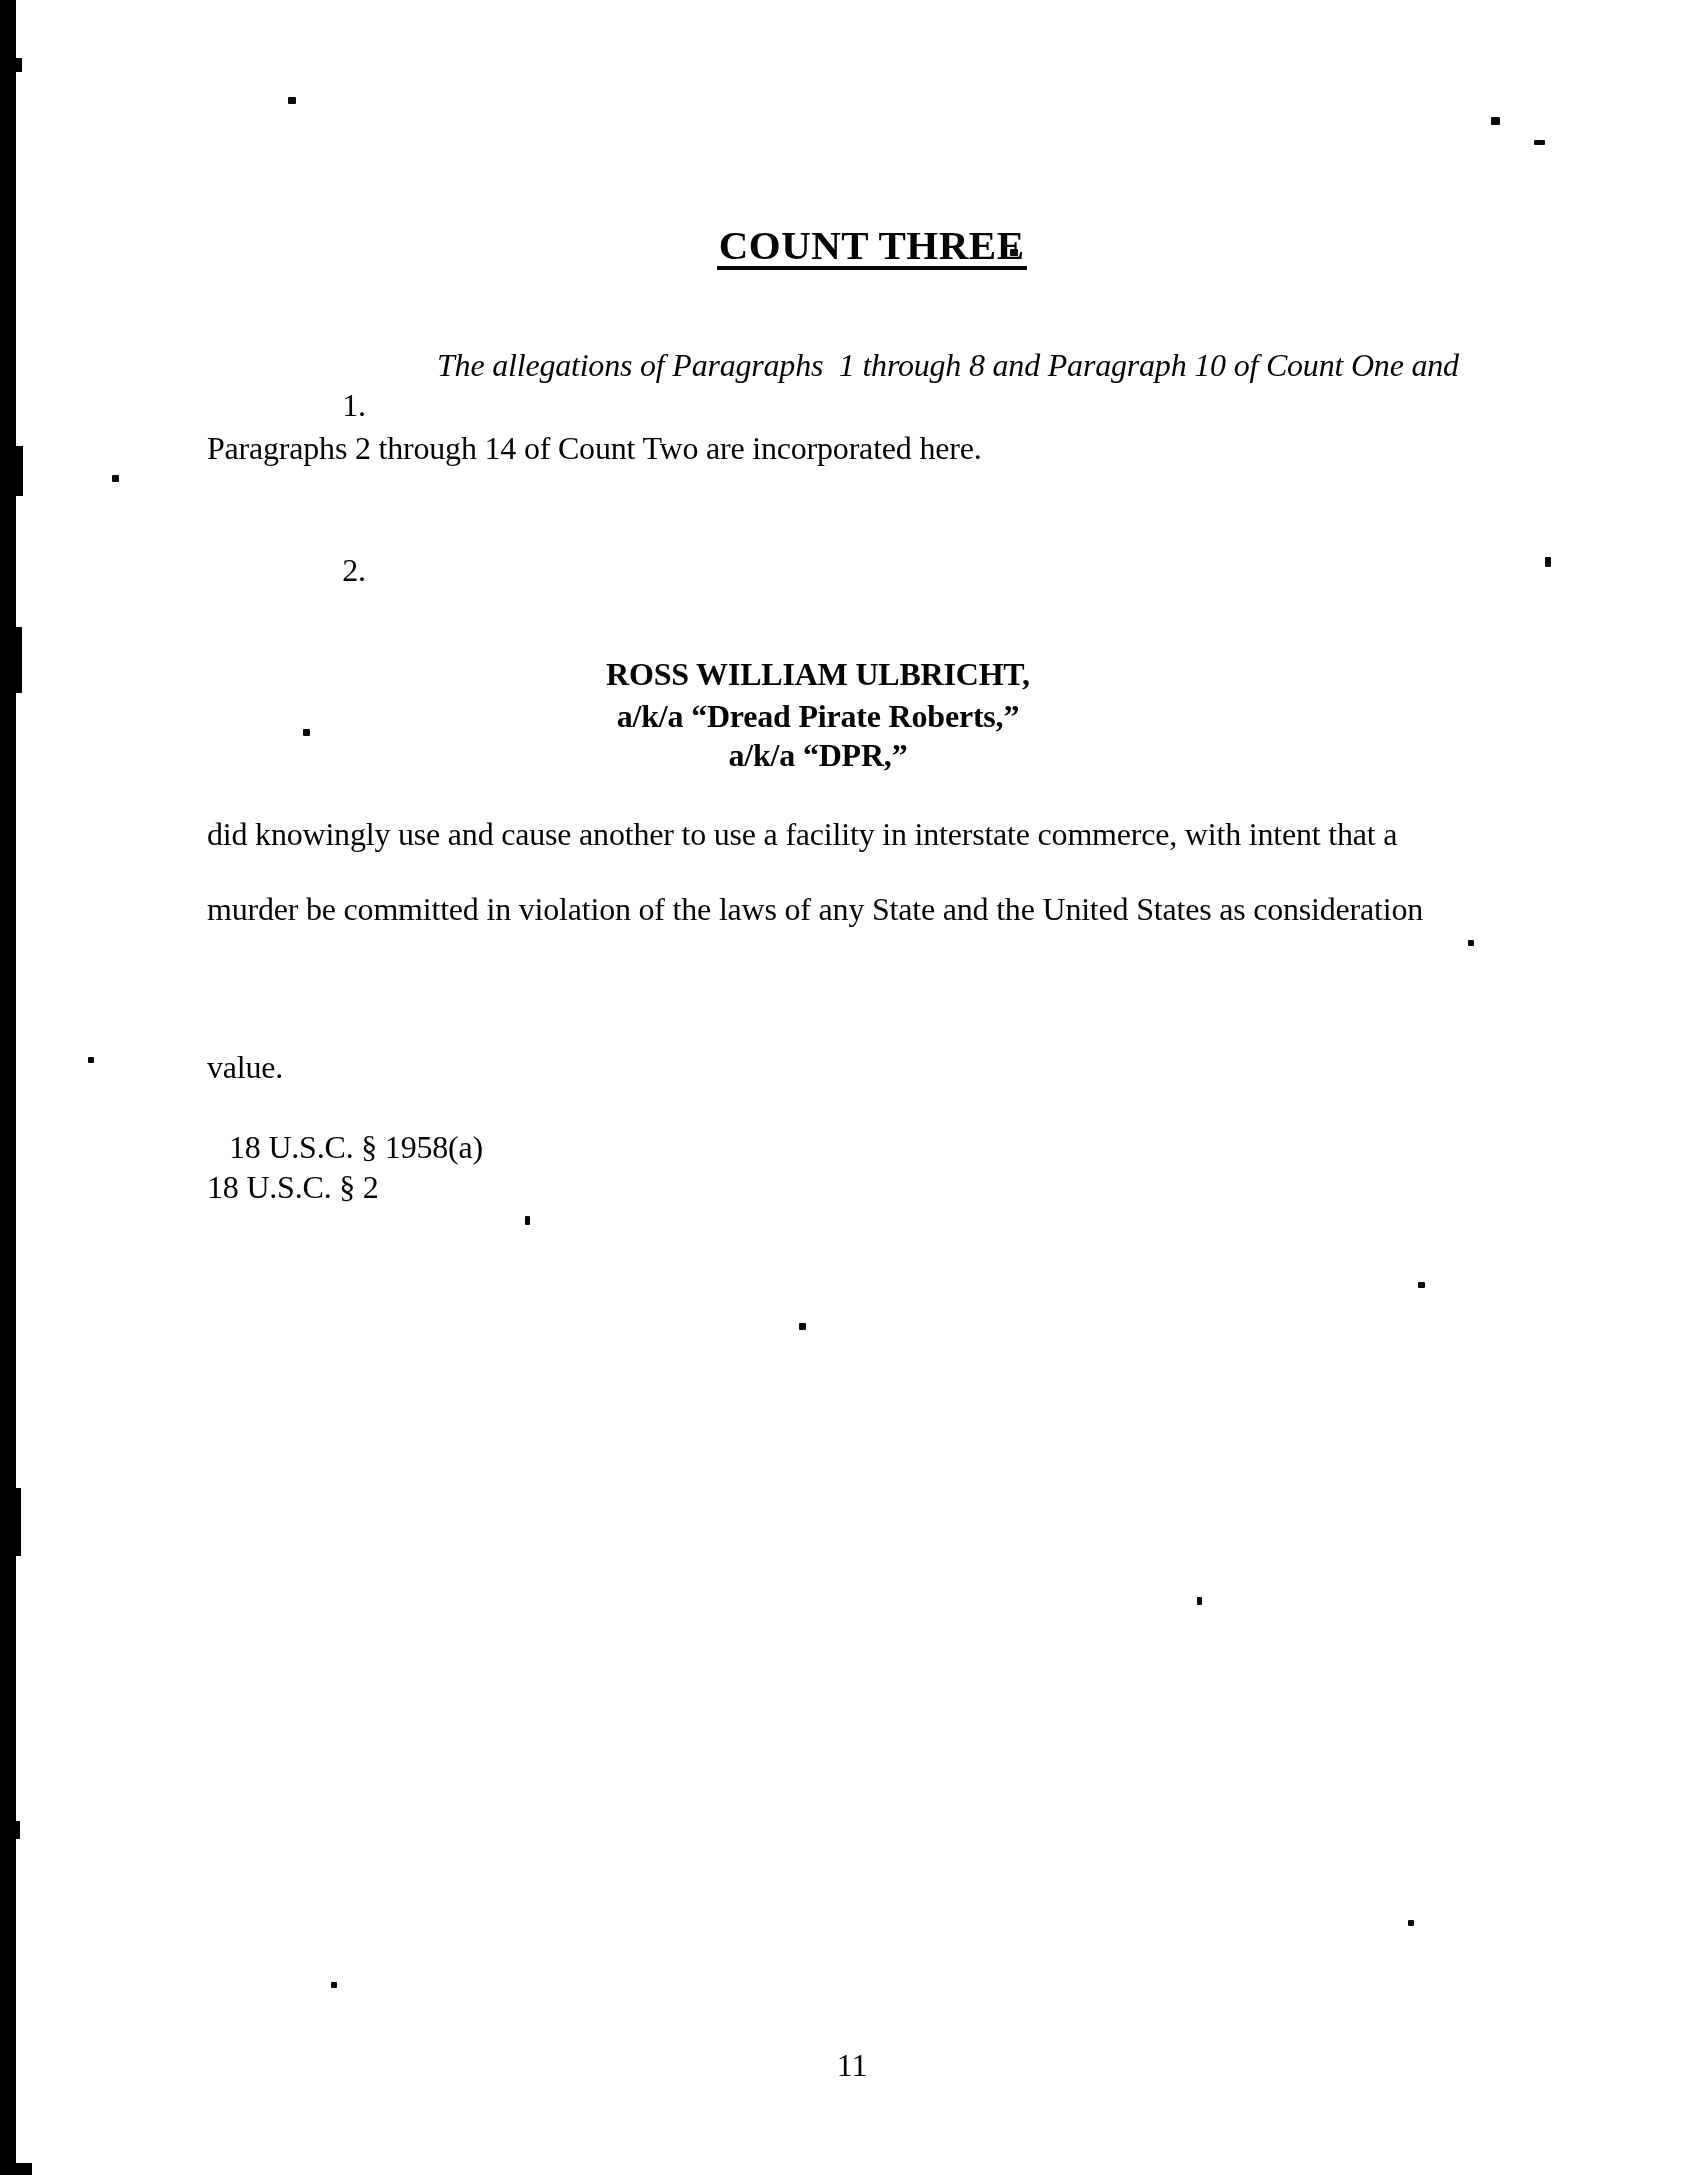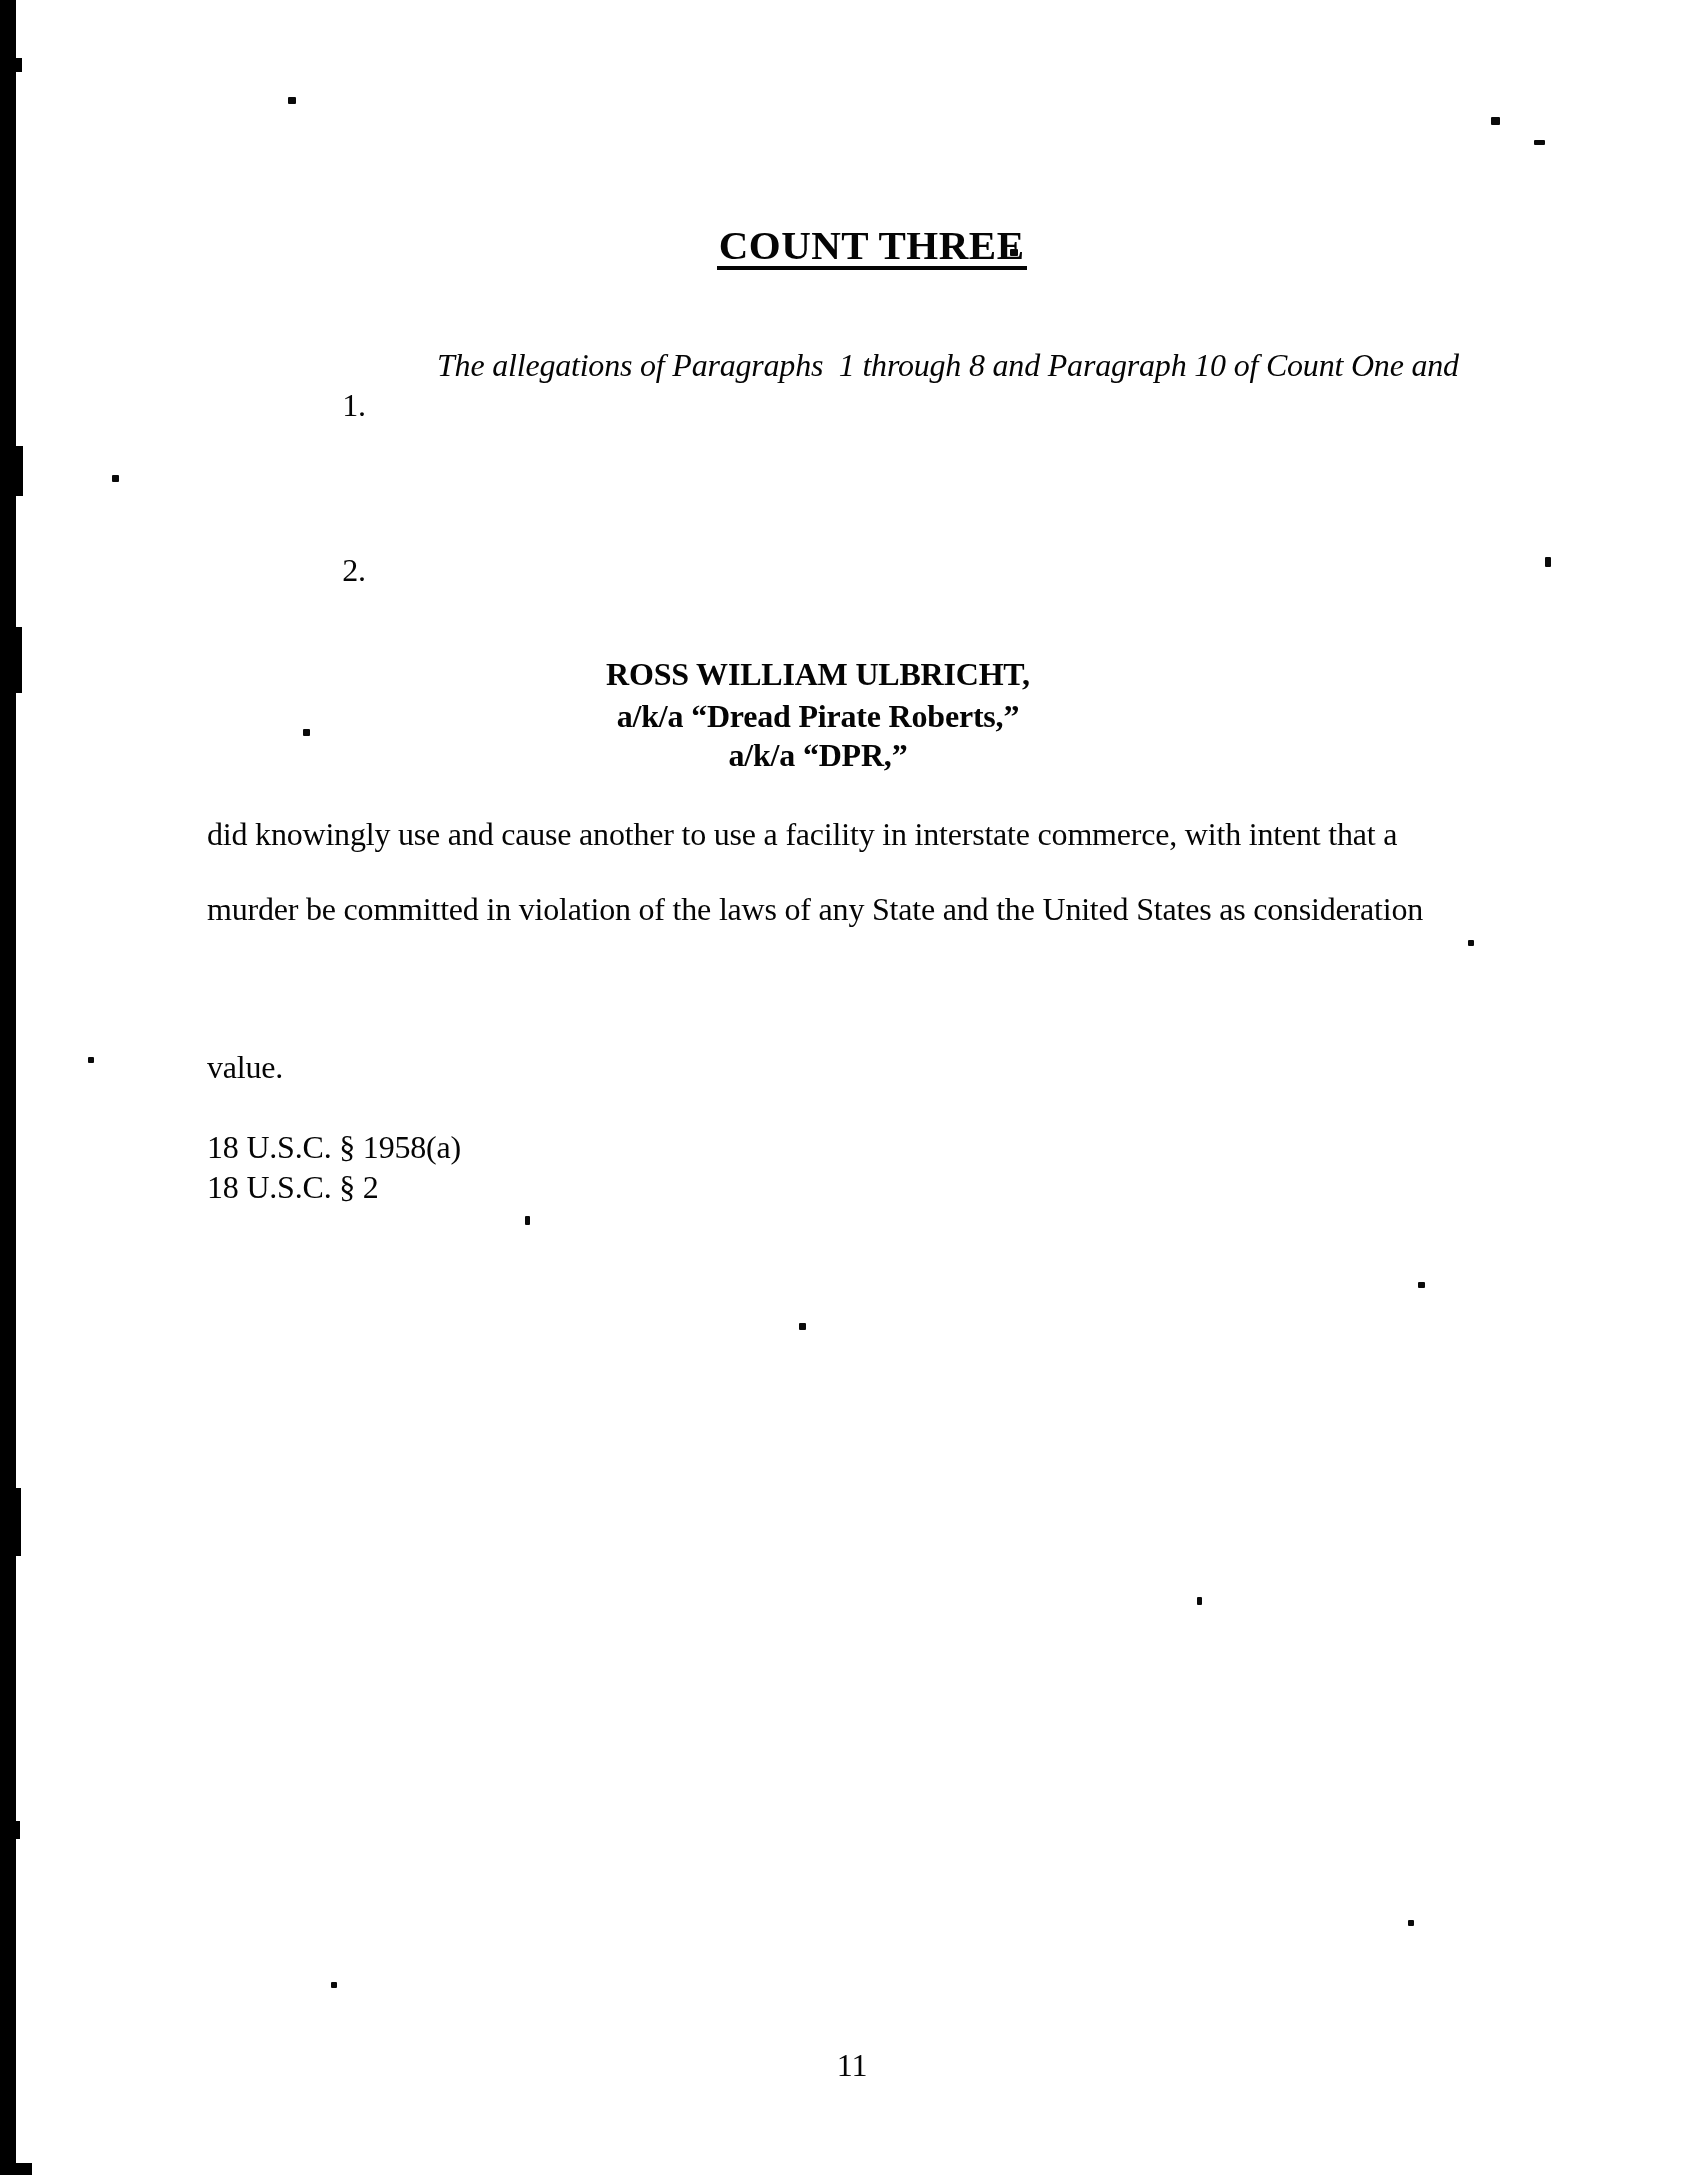--- a/index.html
+++ b/index.html
@@ -61,21 +61,21 @@
   .l-p1b    { top: 428px; }
   .l-p2a    { top: 510px; }
   .l-p2b    { top: 594px; }
   .l-name   { top: 654px; }
   .l-alias1 { top: 696px; }
   .l-alias2 { top: 735px; }
   .l-body1  { top: 814px; }
   .l-body2  { top: 889px; }
   .l-body3  { top: 968px; }
   .l-body4  { top: 1047px; }
-  .l-cite1  { top: 1127px; }
+  .l-cite1  { top: 1127px; margin-left: 22px; }
   .l-cite2  { top: 1167px; }
   .l-pageno { top: 2045px; transform: translateX(6px); }
   
   .speck {
     position: absolute;
     background: #0a0a0a;
     border-radius: 1px;
   }
   .nub {
     position: absolute;
@@ -91,20 +91,21 @@
 
   <div class="line centered title-row">
     <span class="title-text">COUNT THREE</span>
   </div>
 
 
   <div class="line numbered l-p1a">
     <span class="pnum">1.</span>
     <span class="ptext">The allegations of Paragraphs  1 through 8 and Paragraph 10 of Count One and</span>
   </div>
+  <div class="line flush l-p1b">Paragraphs 2 through 14 of Count Two are incorporated here.</div>
 
   <div class="line numbered l-p2a">
     <span class="pnum">2.</span>
   </div>
 
   <div class="line centered name-block l-name">ROSS WILLIAM ULBRICHT,</div>
   <div class="line centered name-block l-alias1">a/k/a “Dread Pirate Roberts,”</div>
   <div class="line centered name-block l-alias2">a/k/a “DPR,”</div>
 
   <div class="line flush l-body1">did knowingly use and cause another to use a facility in interstate commerce, with intent that a</div>

